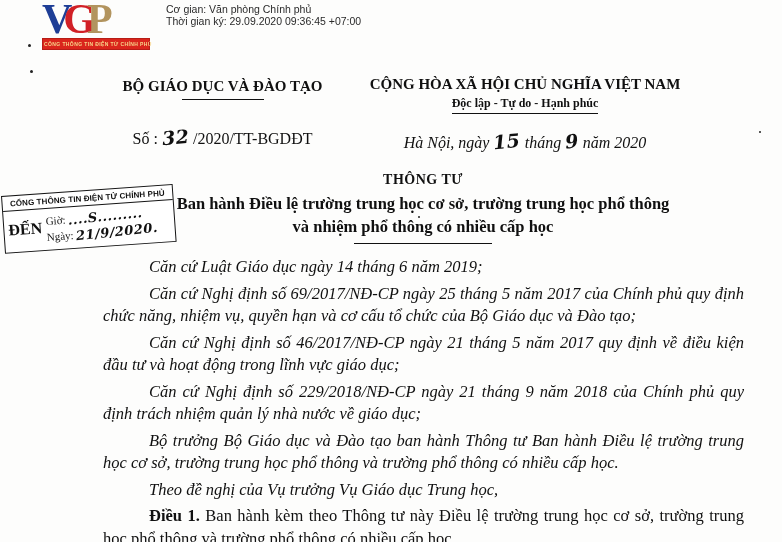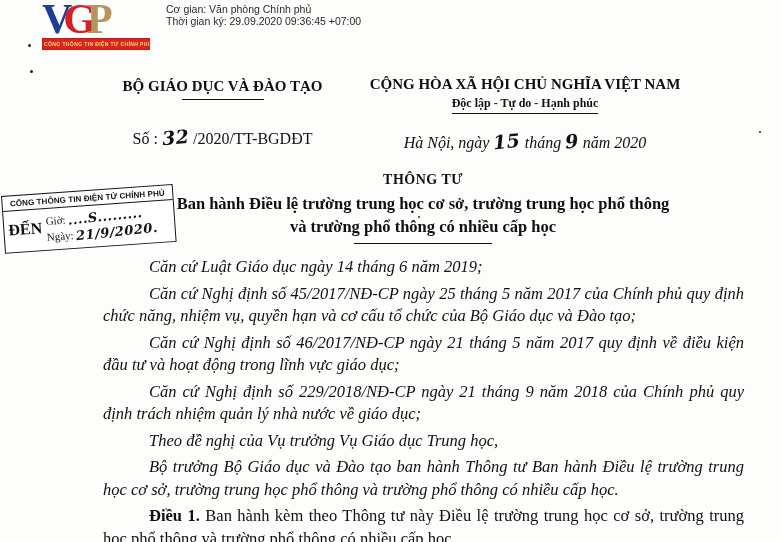--- a/index.html
+++ b/index.html
@@ -118,42 +118,42 @@
       <span class="hand">15</span>
       <span>tháng</span>
       <span class="hand">9</span>
       <span>năm 2020</span>
     </div>
   </div>
 
   <div class="title-block">
     <div class="doc-type">THÔNG TƯ</div>
     <div class="subject">Ban hành Điều lệ trường trung học cơ sở, trường trung học phổ thông</div>
-    <div class="subject" style="margin-top:0;">và trường phổ thông có nhiều cấp học</div>
+    <div class="subject" style="margin-top:0;">và nhiệm phổ thông có nhiều cấp học</div>
     <div class="subject-rule"></div>
   </div>
 
   <div class="stamp">
     <div class="stamp-org">CỔNG THÔNG TIN ĐIỆN TỬ CHÍNH PHỦ</div>
     <div class="stamp-body">
       <span class="stamp-den">ĐẾN</span>
       <div class="stamp-lines">
         <div><span>Giờ:</span> <span class="hand">....S.........</span></div>
         <div><span>Ngày:</span> <span class="hand">21/9/2020.</span></div>
       </div>
     </div>
   </div>
 
   <div class="body-text">
     <p>Căn cứ Luật Giáo dục ngày 14 tháng 6 năm 2019;</p>
-    <p>Căn cứ Nghị định số 45/2017/NĐ-CP ngày 25 tháng 5 năm 2017 của Chính phủ quy định chức năng, nhiệm vụ, quyền hạn và cơ cấu tổ chức của Bộ Giáo dục và Đào tạo;</p>
+    <p>Căn cứ Nghị định số 69/2017/NĐ-CP ngày 25 tháng 5 năm 2017 của Chính phủ quy định chức năng, nhiệm vụ, quyền hạn và cơ cấu tổ chức của Bộ Giáo dục và Đào tạo;</p>
     <p>Căn cứ Nghị định số 46/2017/NĐ-CP ngày 21 tháng 5 năm 2017 quy định về điều kiện đầu tư và hoạt động trong lĩnh vực giáo dục;</p>
     <p>Căn cứ Nghị định số 229/2018/NĐ-CP ngày 21 tháng 9 năm 2018 của Chính phủ quy định trách nhiệm quản lý nhà nước về giáo dục;</p>
+    <p>Bộ trưởng Bộ Giáo dục và Đào tạo ban hành Thông tư Ban hành Điều lệ trường trung học cơ sở, trường trung học phổ thông và trường phổ thông có nhiều cấp học.</p>
     <p>Theo đề nghị của Vụ trưởng Vụ Giáo dục Trung học,</p>
-    <p>Bộ trưởng Bộ Giáo dục và Đào tạo ban hành Thông tư Ban hành Điều lệ trường trung học cơ sở, trường trung học phổ thông và trường phổ thông có nhiều cấp học.</p>
     <p class="roman">
       <span class="art">Điều 1.</span>
       <span>Ban hành kèm theo Thông tư này Điều lệ trường trung học cơ sở, trường trung học phổ thông và trường phổ thông có nhiều cấp học.</span>
     </p>
   </div>
 
   <div class="dot" style="left:28px;top:44px;width:3px;height:3px;"></div>
   <div class="dot" style="left:30px;top:70px;width:3px;height:3px;"></div>
   <div class="dot" style="left:759px;top:131px;width:2px;height:2px;"></div>
   <div class="dot" style="left:418px;top:216px;width:2px;height:2px;"></div>

